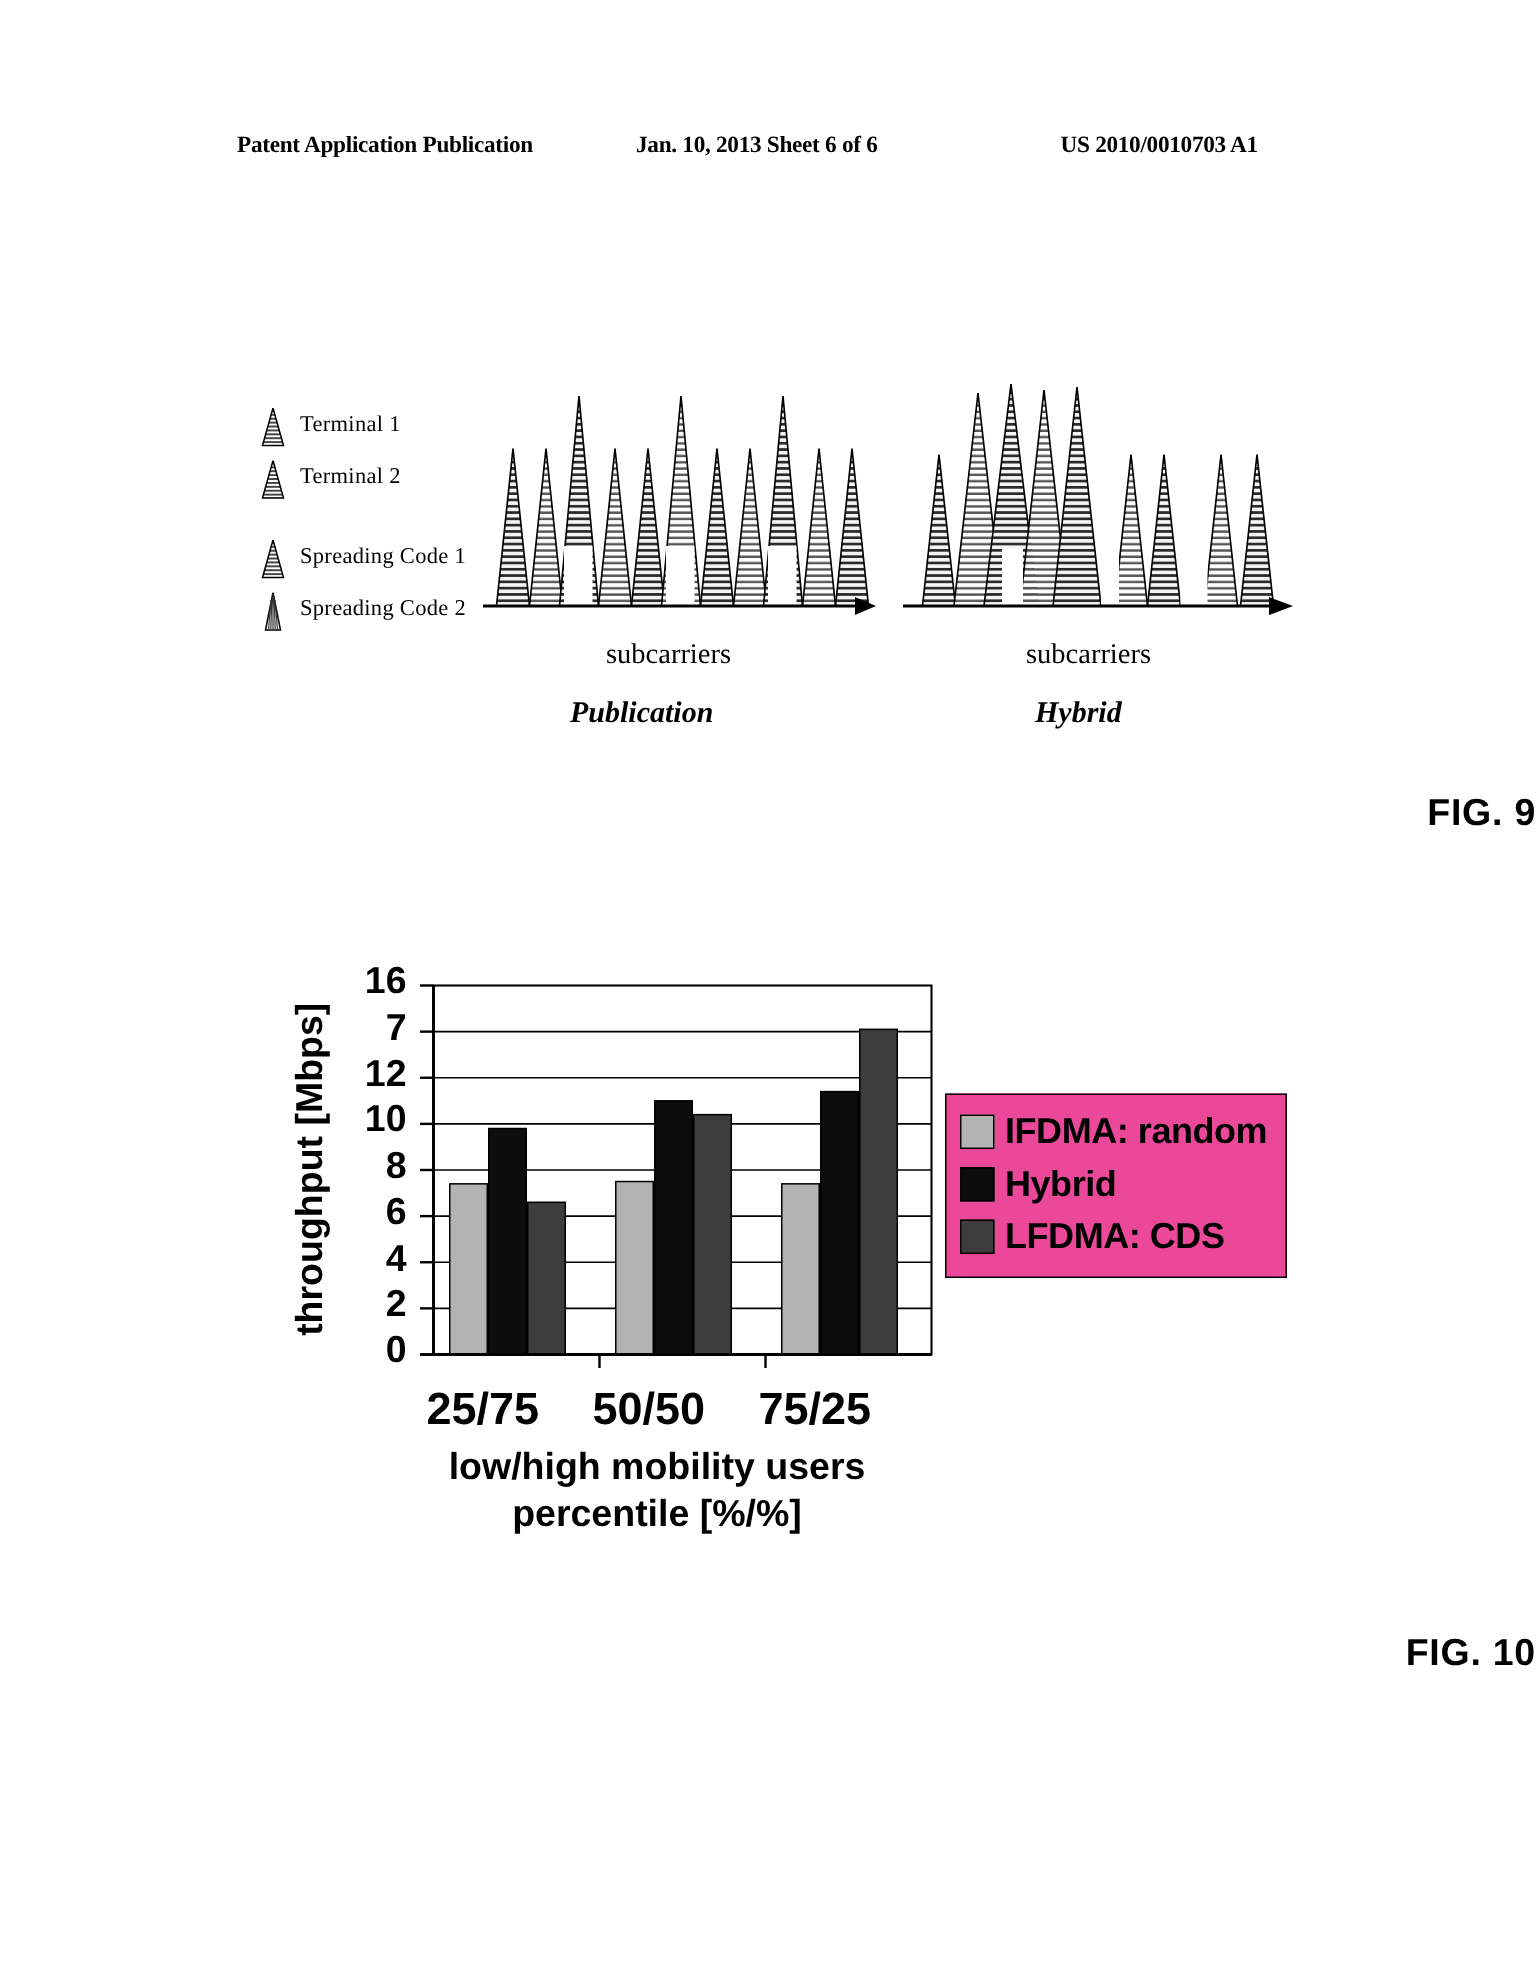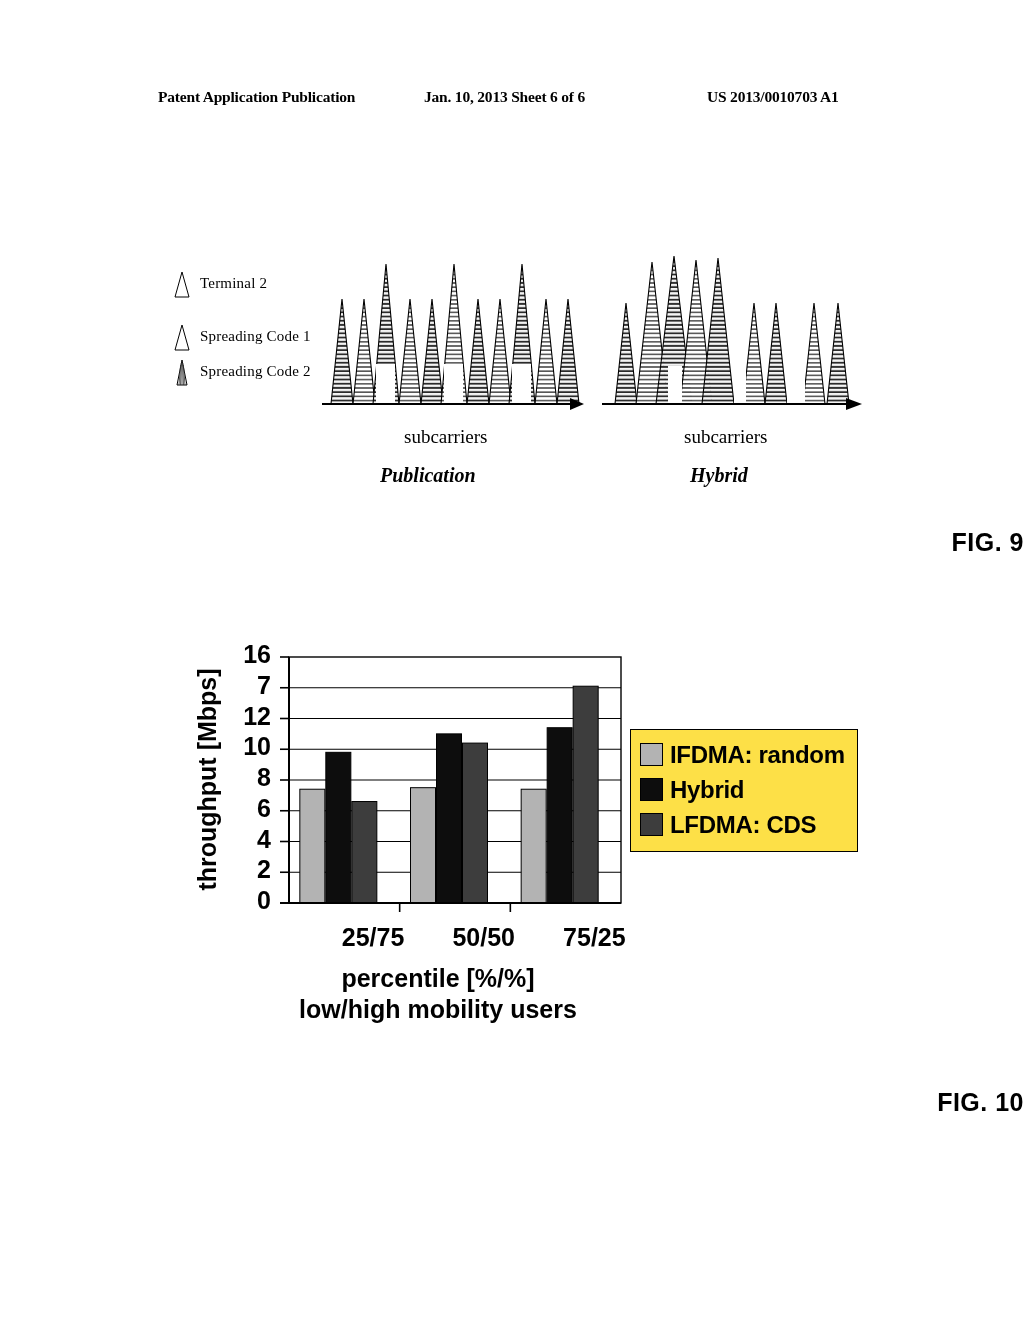--- a/index.html
+++ b/index.html
@@ -47,46 +47,60 @@
   
   #fig10{position:absolute;left:0;top:640px;width:1024px;height:420px;}
   #f10-ylabel{position:absolute;left:192px;top:657px;width:28px;height:248px;}
   #f10-ylabel span{display:block;position:absolute;left:-110px;top:108px;
      width:250px;text-align:center;transform:rotate(-90deg);
      font-family:"Liberation Sans",sans-serif;font-weight:bold;font-size:25px;
      white-space:nowrap;}
   #f10-chart{position:absolute;left:0;top:0;}
   .f10-ytick{position:absolute;width:42px;text-align:right;
      font-family:"Liberation Sans",sans-serif;font-weight:bold;font-size:25px;}
-  .f10-xtick{position:absolute;width:120px;text-align:right;
-     font-family:"Liberation Sans",sans-serif;font-weight:bold;font-size:25px;}
+  .f10-xtick{position:absolute;width:120px;text-align:left;
+     font-family:"Liberation Sans",sans-serif;font-weight:bold;font-size:30px;}
   #f10-xlabel{position:absolute;left:248px;top:963px;width:380px;text-align:center;
      font-family:"Liberation Sans",sans-serif;font-weight:bold;font-size:25px;
      line-height:1.22;}
   #f10-legend{position:absolute;left:630px;top:729px;width:228px;
-     border:1.5px solid #000;background:#fde047;padding:7px 9px 9px 9px;
+     border:1.5px solid #000;background:#ec4899;padding:7px 9px 9px 9px;
      box-sizing:border-box;}
   .f10-leg-row{display:flex;align-items:center;height:35px;}
   .f10-leg-sw{width:21px;height:21px;border:1px solid #000;margin-right:7px;
      flex:0 0 auto;}
   .f10-leg-lab{font-family:"Liberation Sans",sans-serif;font-weight:bold;
      font-size:24px;white-space:nowrap;letter-spacing:-.3px;}
 </style>
 </head>
 <body>
 
 <div id="pat-header">
   <div class="hd" id="hd-pub">Patent Application Publication</div>
   <div class="hd" id="hd-date">Jan. 10, 2013  Sheet 6 of 6</div>
-  <div class="hd" id="hd-num">US 2013/0010703 A1</div>
+  <div class="hd" id="hd-num">US 2010/0010703 A1</div>
 </div>
 
 <div id="fig9">
 
   <div class="f9-legend">
+    <div class="f9-leg-row">
+      <span class="f9-leg-ico">
+        <svg width="20" height="26" viewBox="0 0 20 26">
+          <defs>
+              <pattern id="hstripe" width="20" height="2.6" patternUnits="userSpaceOnUse">
+            <rect width="20" height="1.3" y="0" fill="#fff"></rect>
+                <rect width="20" height="1.3" y="1.3" fill="#444"></rect>
+          </pattern>
+            </defs>
+          <path d="M10 0 L17 25 L3 25 Z" fill="url(#hstripe)" stroke="#000" stroke-width="1"></path>
+        </svg>
+      </span>
+      <span class="f9-leg-lab">Terminal 1</span>
+    </div>
     <div class="f9-leg-row">
       <span class="f9-leg-ico">
         <svg width="20" height="26" viewBox="0 0 20 26">
           <path d="M10 0 L17 25 L3 25 Z" fill="url(#hstripe)" stroke="#000" stroke-width="1"></path>
         </svg>
       </span>
       <span class="f9-leg-lab">Terminal 2</span>
     </div>
     <div class="f9-leg-row gap">
       <span class="f9-leg-ico">
@@ -206,22 +220,22 @@
     <line x1="510.33333333333337" y1="903" x2="510.33333333333337" y2="912" stroke="#000" stroke-width="1.6"></line>
     <rect x="521.1666666666667" y="789.225" width="25" height="113.77499999999998" fill="#b3b3b3" stroke="#000" stroke-width="1"></rect>
     <rect x="547.1666666666667" y="727.725" width="25" height="175.27499999999998" fill="#0d0d0d" stroke="#000" stroke-width="1"></rect>
     <rect x="573.1666666666667" y="686.2125" width="25" height="216.78750000000002" fill="#3d3d3d" stroke="#000" stroke-width="1"></rect>
     <line x1="289" y1="657" x2="289" y2="903" stroke="#000" stroke-width="2"></line>
     <line x1="289" y1="903" x2="621" y2="903" stroke="#000" stroke-width="2"></line>
     <line x1="280" y1="903" x2="289" y2="903" stroke="#000" stroke-width="1.8"></line>
   </svg>
 
 <div id="f10-xlabel">
+  <div>low/high mobility users</div>
   <div>percentile [%/%]</div>
-  <div>low/high mobility users</div>
 </div>
 
 <div id="f10-legend">
   <div class="f10-leg-row">
     <span class="f10-leg-sw" style="background:#b3b3b3"></span>
     <span class="f10-leg-lab">IFDMA: random</span>
   </div>
   <div class="f10-leg-row">
     <span class="f10-leg-sw" style="background:#0d0d0d"></span>
     <span class="f10-leg-lab">Hybrid</span>

